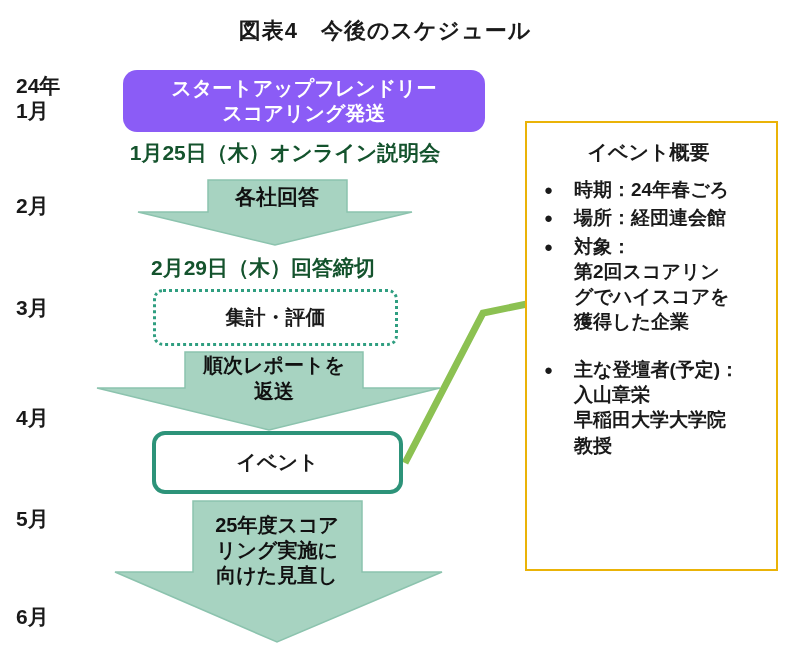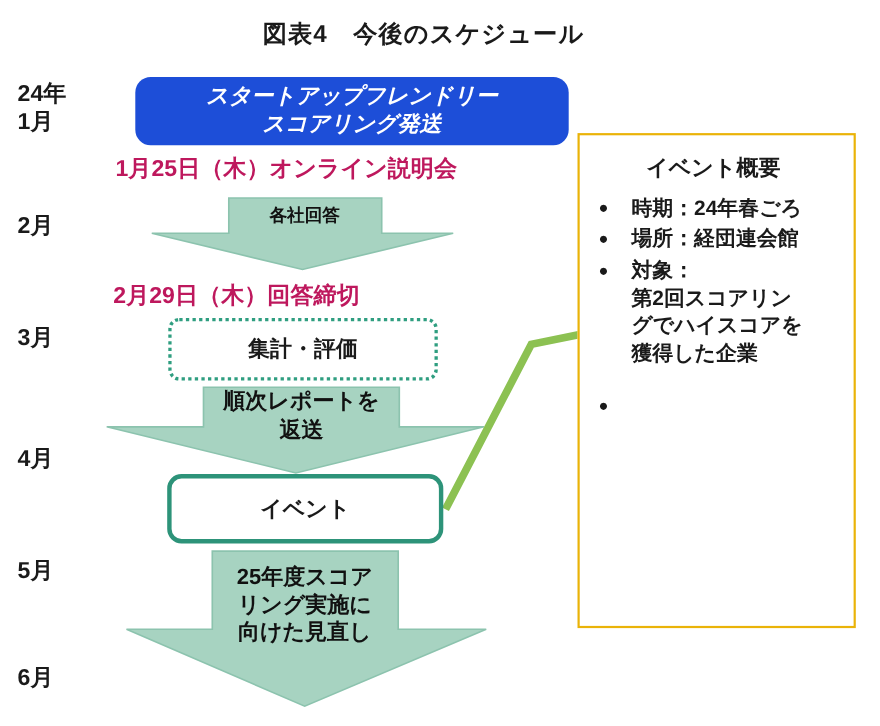--- a/index.html
+++ b/index.html
@@ -11,33 +11,33 @@
   .pre{white-space:pre-line;}
   .figure-title{
     top:16px;left:0;width:770px;text-align:center;
     font-size:22px;font-weight:700;letter-spacing:1px;
   }
   .month{
     left:16px;font-size:21px;font-weight:700;line-height:25px;white-space:pre-line;
   }
   .m0{top:73px;} .m1{top:193px;} .m2{top:295px;} .m3{top:405px;} .m4{top:506px;} .m5{top:604px;}
   .start-box{
-    left:123px;top:70px;width:394px;height:62px;background:#1d4ed8;border-radius:14px;
+    left:123px;top:70px;width:362px;height:62px;background:#8b5cf6;border-radius:14px;
     display:flex;align-items:center;justify-content:center;text-align:center;
-    color:#ffffff;font-size:20px;font-weight:700;line-height:25px;font-style:italic;
+    color:#ffffff;font-size:20px;font-weight:700;line-height:25px;
   }
   .red-note{
-    color:#be185d;font-weight:700;font-size:21px;
+    color:#14532d;font-weight:700;font-size:21px;text-align:center;
   }
   .note1{left:105px;top:139px;width:360px;}
   .note2{left:103px;top:254px;width:320px;}
   .arrow-label{
     text-align:center;font-size:20px;font-weight:600;line-height:26px;color:#111;
   }
-  .al1{left:177px;top:184px;width:200px;font-size:16px;}
+  .al1{left:177px;top:184px;width:200px;font-size:21px;}
   .al2{left:174px;top:352px;width:200px;}
   .al3{left:177px;top:513px;width:200px;line-height:25px;}
   .dotted-box{
     left:153px;top:289px;width:245px;height:57px;box-sizing:border-box;
     border:3px dotted #2f9e80;border-radius:10px;background:#ffffff;
     display:flex;align-items:center;justify-content:center;
     font-size:20px;font-weight:600;
   }
   .event-box{
     left:152px;top:431px;width:251px;height:63px;box-sizing:border-box;
@@ -123,17 +123,21 @@
       <span class="b-dot">●</span>
       <div class="b-text">対象：
 第2回スコアリン
 グでハイスコアを
 獲得した企業</div>
     </div>
 
     <div class="b-item b-item-speakers">
       <span class="b-dot">●</span>
       <div style="flex:1;">
+        <div class="b-text">主な登壇者(予定)：
+入山章栄
+早稲田大学大学院
+教授</div>
       </div>
     </div>
   </div>
 
 </div>
 
 </body></html>

